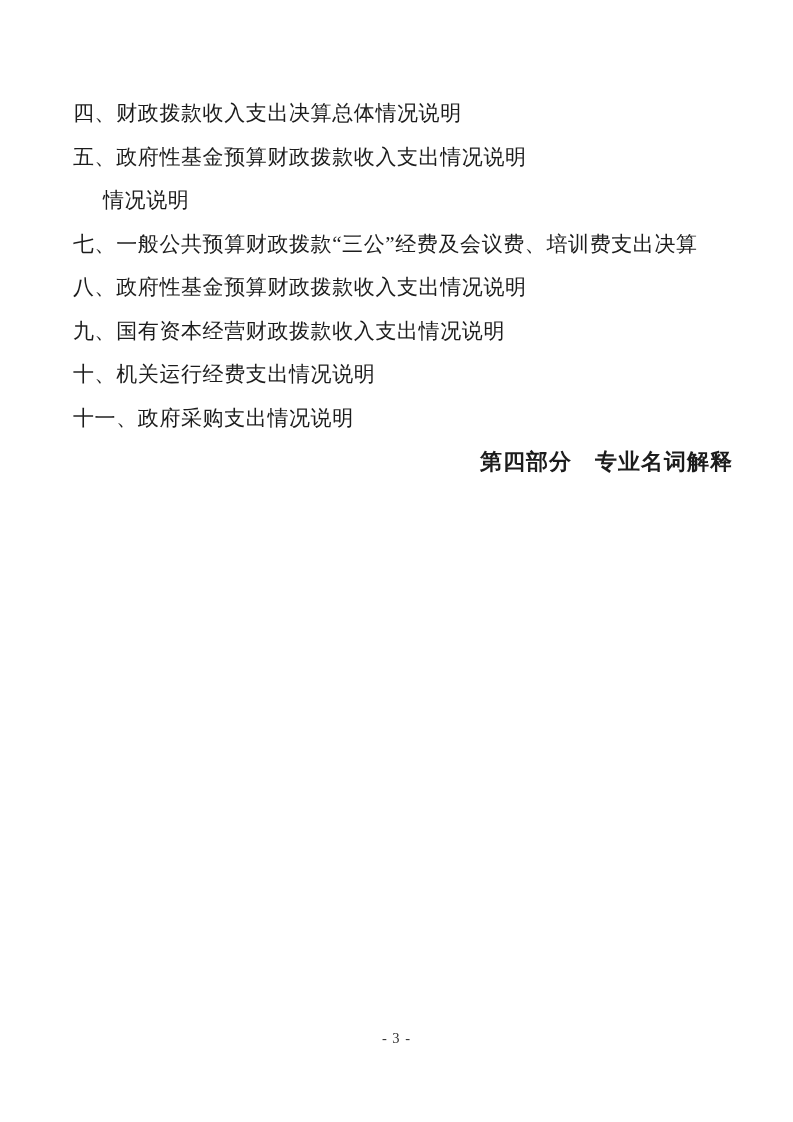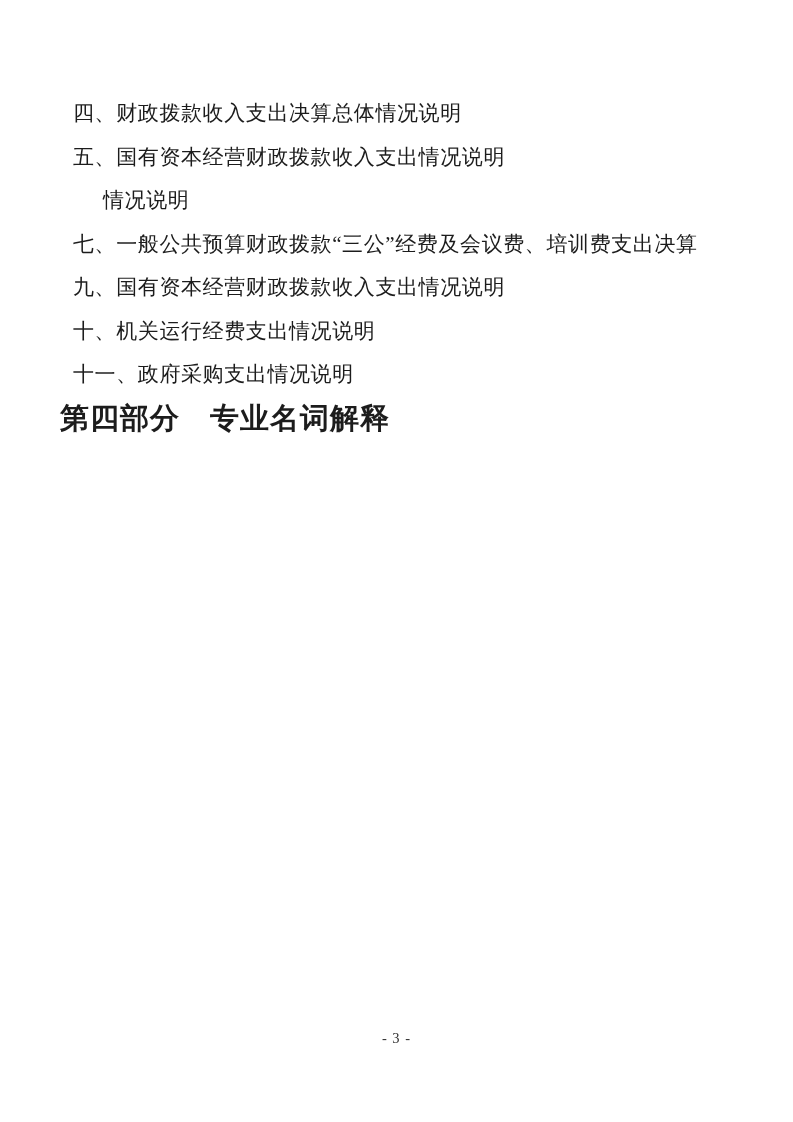--- a/index.html
+++ b/index.html
@@ -29,24 +29,24 @@
     letter-spacing: 0.6px;
     white-space: nowrap;
     color: var(--text-color, #1c1c1c);
   }
   .toc-line.cont {
     padding-left: 30px;
   }
   .section-heading {
     font-family: "Liberation Sans", "DejaVu Sans", sans-serif;
     font-weight: 700;
-    font-size: 29px;
+    font-size: 22px;
     line-height: 43.5px;
     letter-spacing: 1px;
-    text-align: left;
+    text-align: right;
     
     margin-left: -13px;
     color: var(--text-color, #1c1c1c);
   }
   .footer {
     position: absolute;
     left: 0;
     right: 0;
     top: 1030px;
     text-align: center;
@@ -55,22 +55,23 @@
     color: #333333;
     font-family: "Liberation Serif", "DejaVu Serif", serif;
   }
 </style>
 </head>
 <body>
 
 <div class="page" style="--page-bg: #ffffff; --text-color: #1c1c1c;">
   <div class="content">
     <div class="toc-line">四、财政拨款收入支出决算总体情况说明</div>
-    <div class="toc-line">五、国有资本经营财政拨款收入支出情况说明</div>
+    <div class="toc-line">五、政府性基金预算财政拨款收入支出情况说明</div>
     <div class="toc-line cont">情况说明</div>
     <div class="toc-line">七、一般公共预算财政拨款“三公”经费及会议费、培训费支出决算</div>
+    <div class="toc-line">八、政府性基金预算财政拨款收入支出情况说明</div>
     <div class="toc-line">九、国有资本经营财政拨款收入支出情况说明</div>
     <div class="toc-line">十、机关运行经费支出情况说明</div>
     <div class="toc-line">十一、政府采购支出情况说明</div>
     <div class="section-heading">第四部分　专业名词解释</div>
   </div>
   <div class="footer">- 3 -</div>
 </div>
 
 </body></html>

